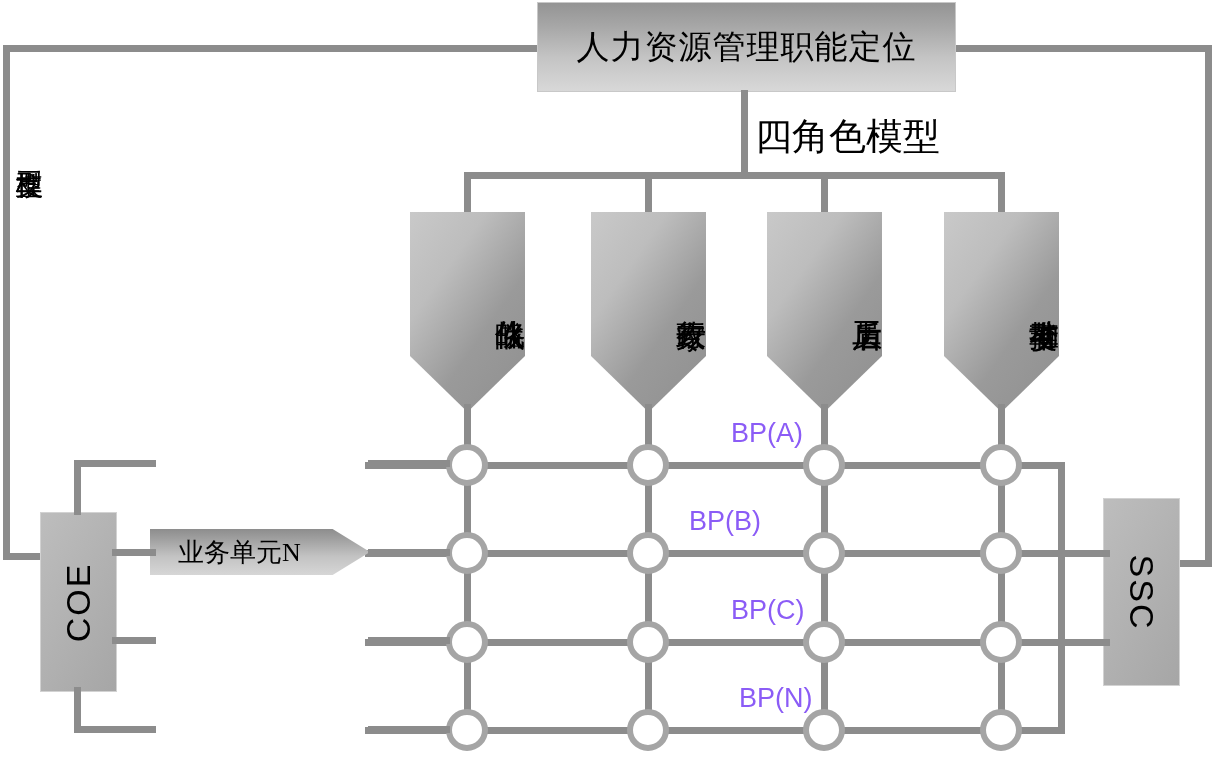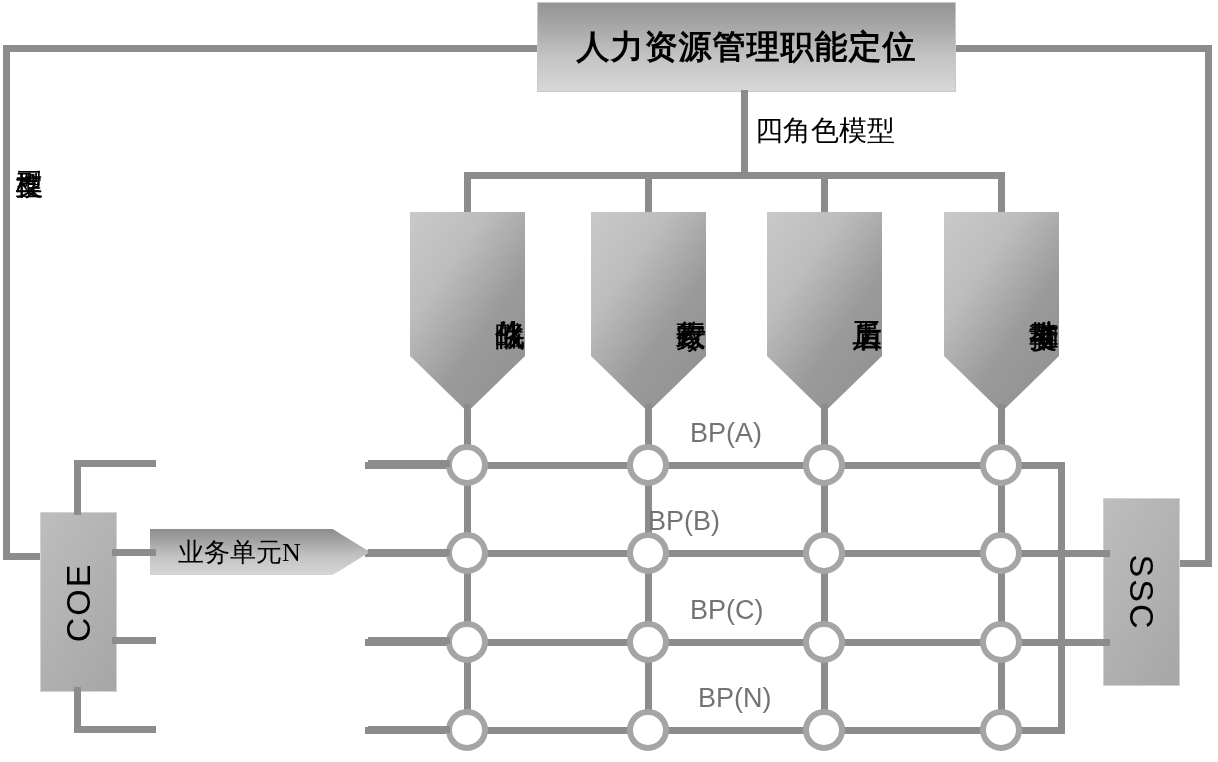--- a/index.html
+++ b/index.html
@@ -13,24 +13,24 @@
   .lnv{width:7px;}
 
   
   .titlebox{
     position:absolute;
     border:1px solid #c8c8c8;
     background:linear-gradient(to bottom,#949494 0%,#a8a8a8 28%,#c4c4c4 62%,#d8d8d8 100%);
     display:flex;align-items:center;justify-content:center;
     color:#000;
   }
-  .titlebox span{font-size:33px;letter-spacing:1px;white-space:nowrap;font-weight:bold;}
+  .titlebox span{font-size:33px;letter-spacing:1px;white-space:nowrap;}
 
   
-  .sublabel{position:absolute;font-size:28px;color:#000;white-space:nowrap;}
+  .sublabel{position:absolute;font-size:37px;color:#000;white-space:nowrap;}
 
   
   .role{
     position:absolute;width:115px;height:200px;
     background:linear-gradient(125deg,#c9c9c9 0%,#bdbdbd 30%,#9a9a9a 62%,#8f8f8f 100%);
     -webkit-clip-path:polygon(0 0,100% 0,100% 72%,50% 100%,0 72%);
     clip-path:polygon(0 0,100% 0,100% 72%,50% 100%,0 72%);
   }
   .role .rtxt{
     position:absolute;left:0;top:10px;width:115px;
@@ -70,22 +70,22 @@
   }
   .bu span{font-size:26px;color:#000;padding-left:28px;white-space:nowrap;}
 
   
   .node{
     position:absolute;width:42px;height:42px;border-radius:50%;
     background:#ffffff;border:6px solid #a5a5a5;box-sizing:border-box;
   }
 
   
-  .bp{position:absolute;font-size:27px;color:#737373;white-space:nowrap;
-      font-family:"Liberation Sans","DejaVu Sans",sans-serif;}
+  .bp{position:absolute;font-size:27px;color:#8b5cf6;white-space:nowrap;
+      font-family:"Liberation Sans","DejaVu Sans",sans-serif;margin-left:41px;}
 </style>
 </head>
 <body>
 
 <div id="stage">
 
   <div class="ln lnh" style="left:3px;top:45px;width:535px;"></div>
   <div class="ln lnh" style="left:953px;top:45px;width:259px;"></div>
   <div class="ln lnv" style="left:3px;top:45px;height:515px;"></div>
   <div class="ln lnh" style="left:3px;top:553px;width:80px;"></div>

